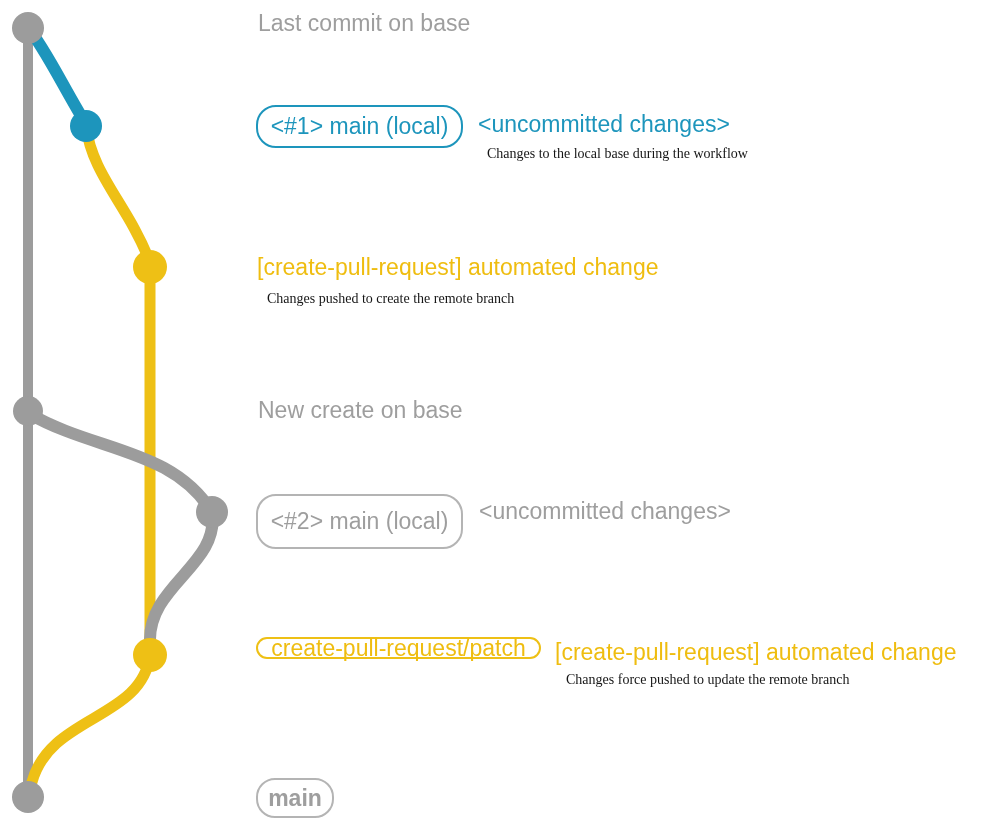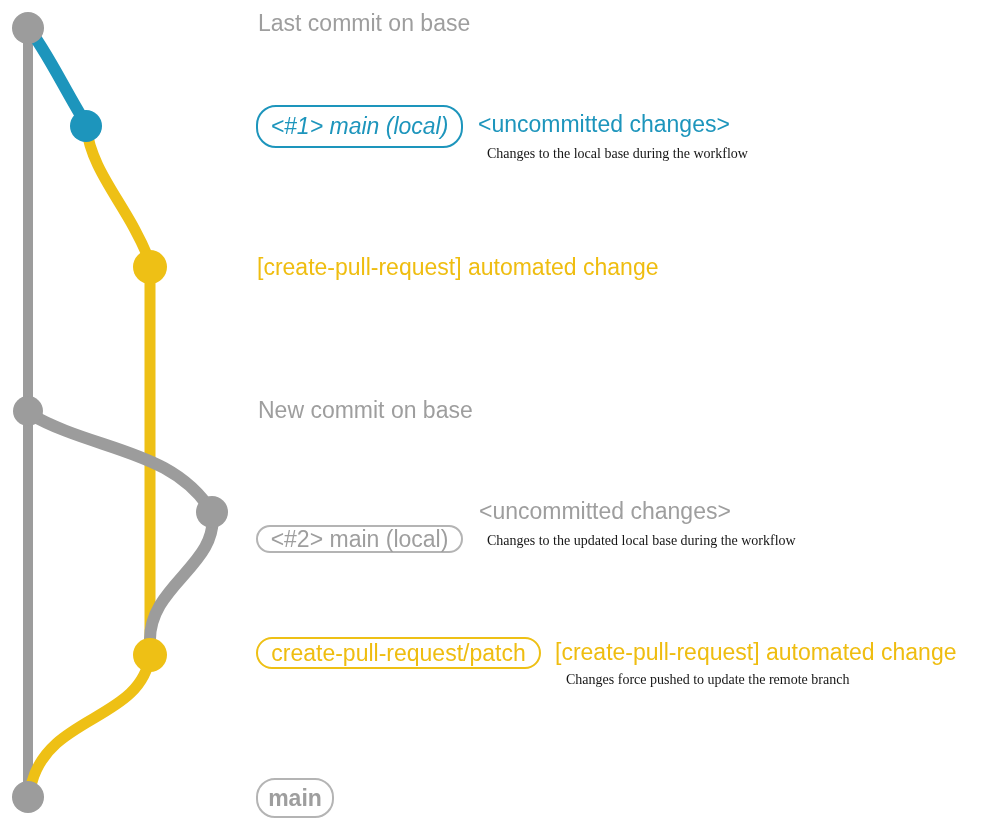--- a/index.html
+++ b/index.html
@@ -51,30 +51,30 @@
     font-size: 23px;
     white-space: nowrap;
     background: var(--color-bg, #fff);
   }
   .badge.blue   { border-color: var(--color-blue);        color: var(--color-blue); }
   .badge.yellow { border-color: var(--color-yellow);      color: var(--color-yellow-text); }
   .badge.gray   { border-color: var(--color-gray-border); color: var(--color-gray-text); }
 
   
   #title-last-commit   { left: 258px; top: 9px;  }
-  #badge-main-local-1  { left: 256px; top: 105px; width: 207px; height: 43px; font-style: italic; }
+  #badge-main-local-1  { left: 256px; top: 105px; width: 207px; height: 43px; }
   #status-uncommitted-1{ left: 478px; top: 110px; }
   #note-local-base-1   { left: 487px; top: 141px; }
   #label-auto-change-1 { left: 257px; top: 253px; }
   #note-pushed-create  { left: 267px; top: 286px; }
   #title-new-commit    { left: 258px; top: 396px; }
-  #badge-main-local-2  { left: 256px; top: 494px; width: 207px; height: 28px; margin-top: 31px; }
+  #badge-main-local-2  { left: 256px; top: 494px; width: 207px; height: 55px; }
   #status-uncommitted-2{ left: 479px; top: 497px; }
   #note-local-base-2   { left: 487px; top: 528px; }
-  #badge-patch-branch  { left: 256px; top: 637px; width: 285px; height: 32px; }
+  #badge-patch-branch  { left: 256px; top: 637px; width: 285px; height: 22px; }
   #label-auto-change-2 { left: 555px; top: 638px; }
   #note-force-pushed   { left: 566px; top: 667px; }
   #badge-main-merge    { left: 256px; top: 778px; width: 78px;  height: 40px; border-radius: 19px; font-weight: bold; }
   #label-merge-branch  { left: 344px; top: 782px; }
 </style>
 </head>
 <body>
 
 <div class="stage">
 
@@ -105,28 +105,28 @@
 
   <div class="lbl gray" id="title-last-commit">Last commit on base</div>
 
   <div class="badge blue" id="badge-main-local-1">
     <span>&lt;#1&gt; main (local)</span>
   </div>
   <div class="lbl blue" id="status-uncommitted-1">&lt;uncommitted changes&gt;</div>
   <div class="note" id="note-local-base-1">Changes to the local base during the workflow</div>
 
   <div class="lbl yellow" id="label-auto-change-1">[create-pull-request] automated change</div>
+  <div class="note" id="note-pushed-create">Changes pushed to create the remote branch</div>
 
-  <div class="lbl gray" id="title-new-commit">New commit on base</div>
+  <div class="lbl gray" id="title-new-commit">New create on base</div>
 
   <div class="badge gray" id="badge-main-local-2">
     <span>&lt;#2&gt; main (local)</span>
   </div>
   <div class="lbl gray" id="status-uncommitted-2">&lt;uncommitted changes&gt;</div>
-  <div class="note" id="note-local-base-2">Changes to the updated local base during the workflow</div>
 
   <div class="badge yellow" id="badge-patch-branch">
     <span>create-pull-request/patch</span>
   </div>
   <div class="lbl yellow" id="label-auto-change-2">[create-pull-request] automated change</div>
   <div class="note" id="note-force-pushed">Changes force pushed to update the remote branch</div>
 
   <div class="badge gray" id="badge-main-merge">
     <span>main</span>
   </div>

